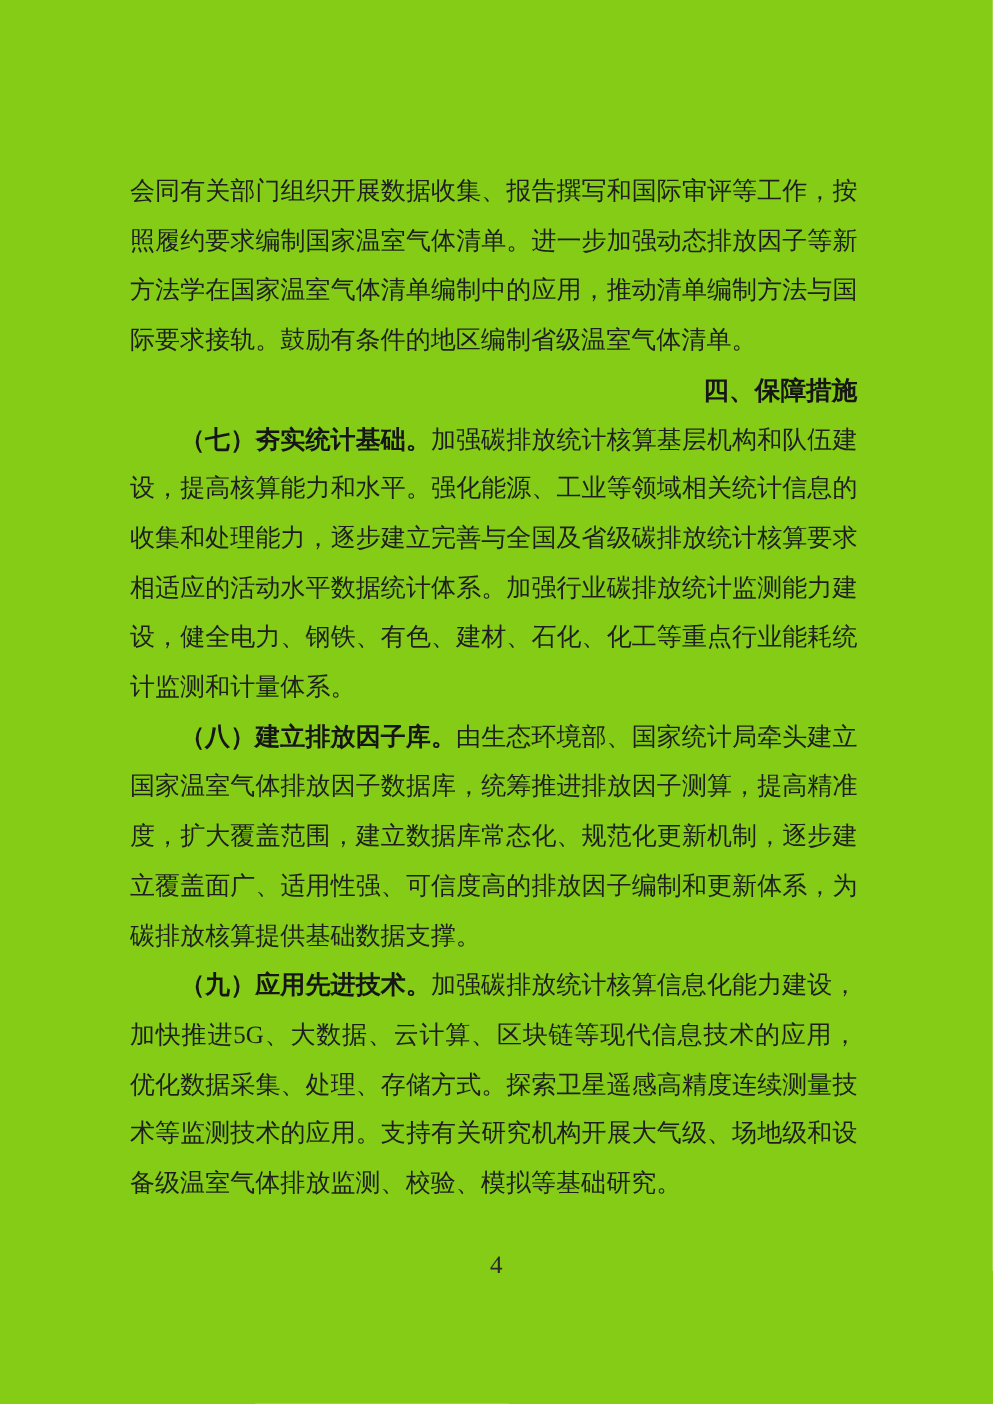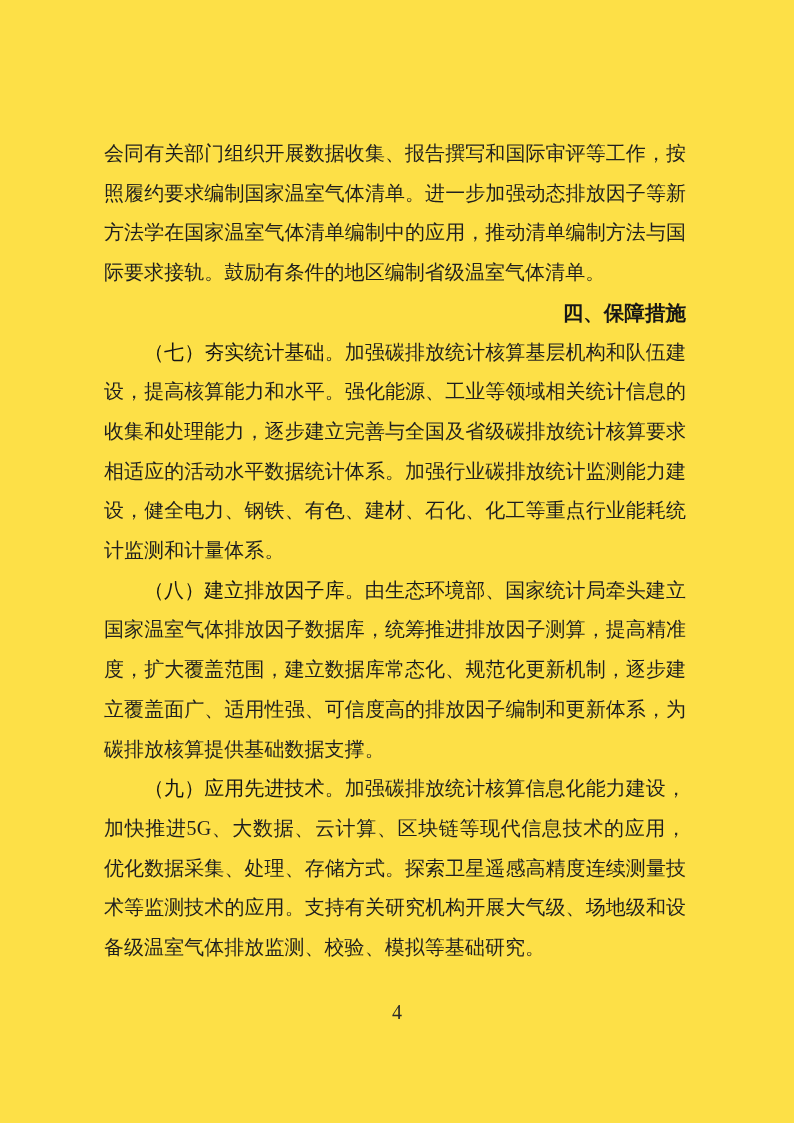--- a/index.html
+++ b/index.html
@@ -11,21 +11,21 @@
     height: 1123px;
     background: #ffffff;
     position: relative;
     overflow: hidden;
     font-family: "Liberation Serif", "DejaVu Serif", serif;
     color: #1f1f1f;
   }
   .page {
     position: absolute;
     inset: 0;
-    background: #fde047;
+    background: #84cc16;
   }
   .content {
     position: absolute;
     left: 104px;
     top: 134px;
     width: 582px;
     font-size: 20px;
     line-height: 39.7px;
     text-align: justify;
     letter-spacing: 0.05px;
@@ -41,21 +41,21 @@
     margin: 0;
     text-indent: 2em;
     font-family: "Liberation Sans", "DejaVu Sans", sans-serif;
     font-weight: bold;
     font-size: 20.5px;
     line-height: 39.7px;
     color: #161616;
     text-align: right;
   }
   .clause-lead {
-    font-weight: normal;
+    font-weight: bold;
     color: #161616;
   }
   .page-number {
     position: absolute;
     top: 1000px;
     left: 0;
     width: 794px;
     text-align: center;
     font-size: 20px;
     line-height: 24px;

